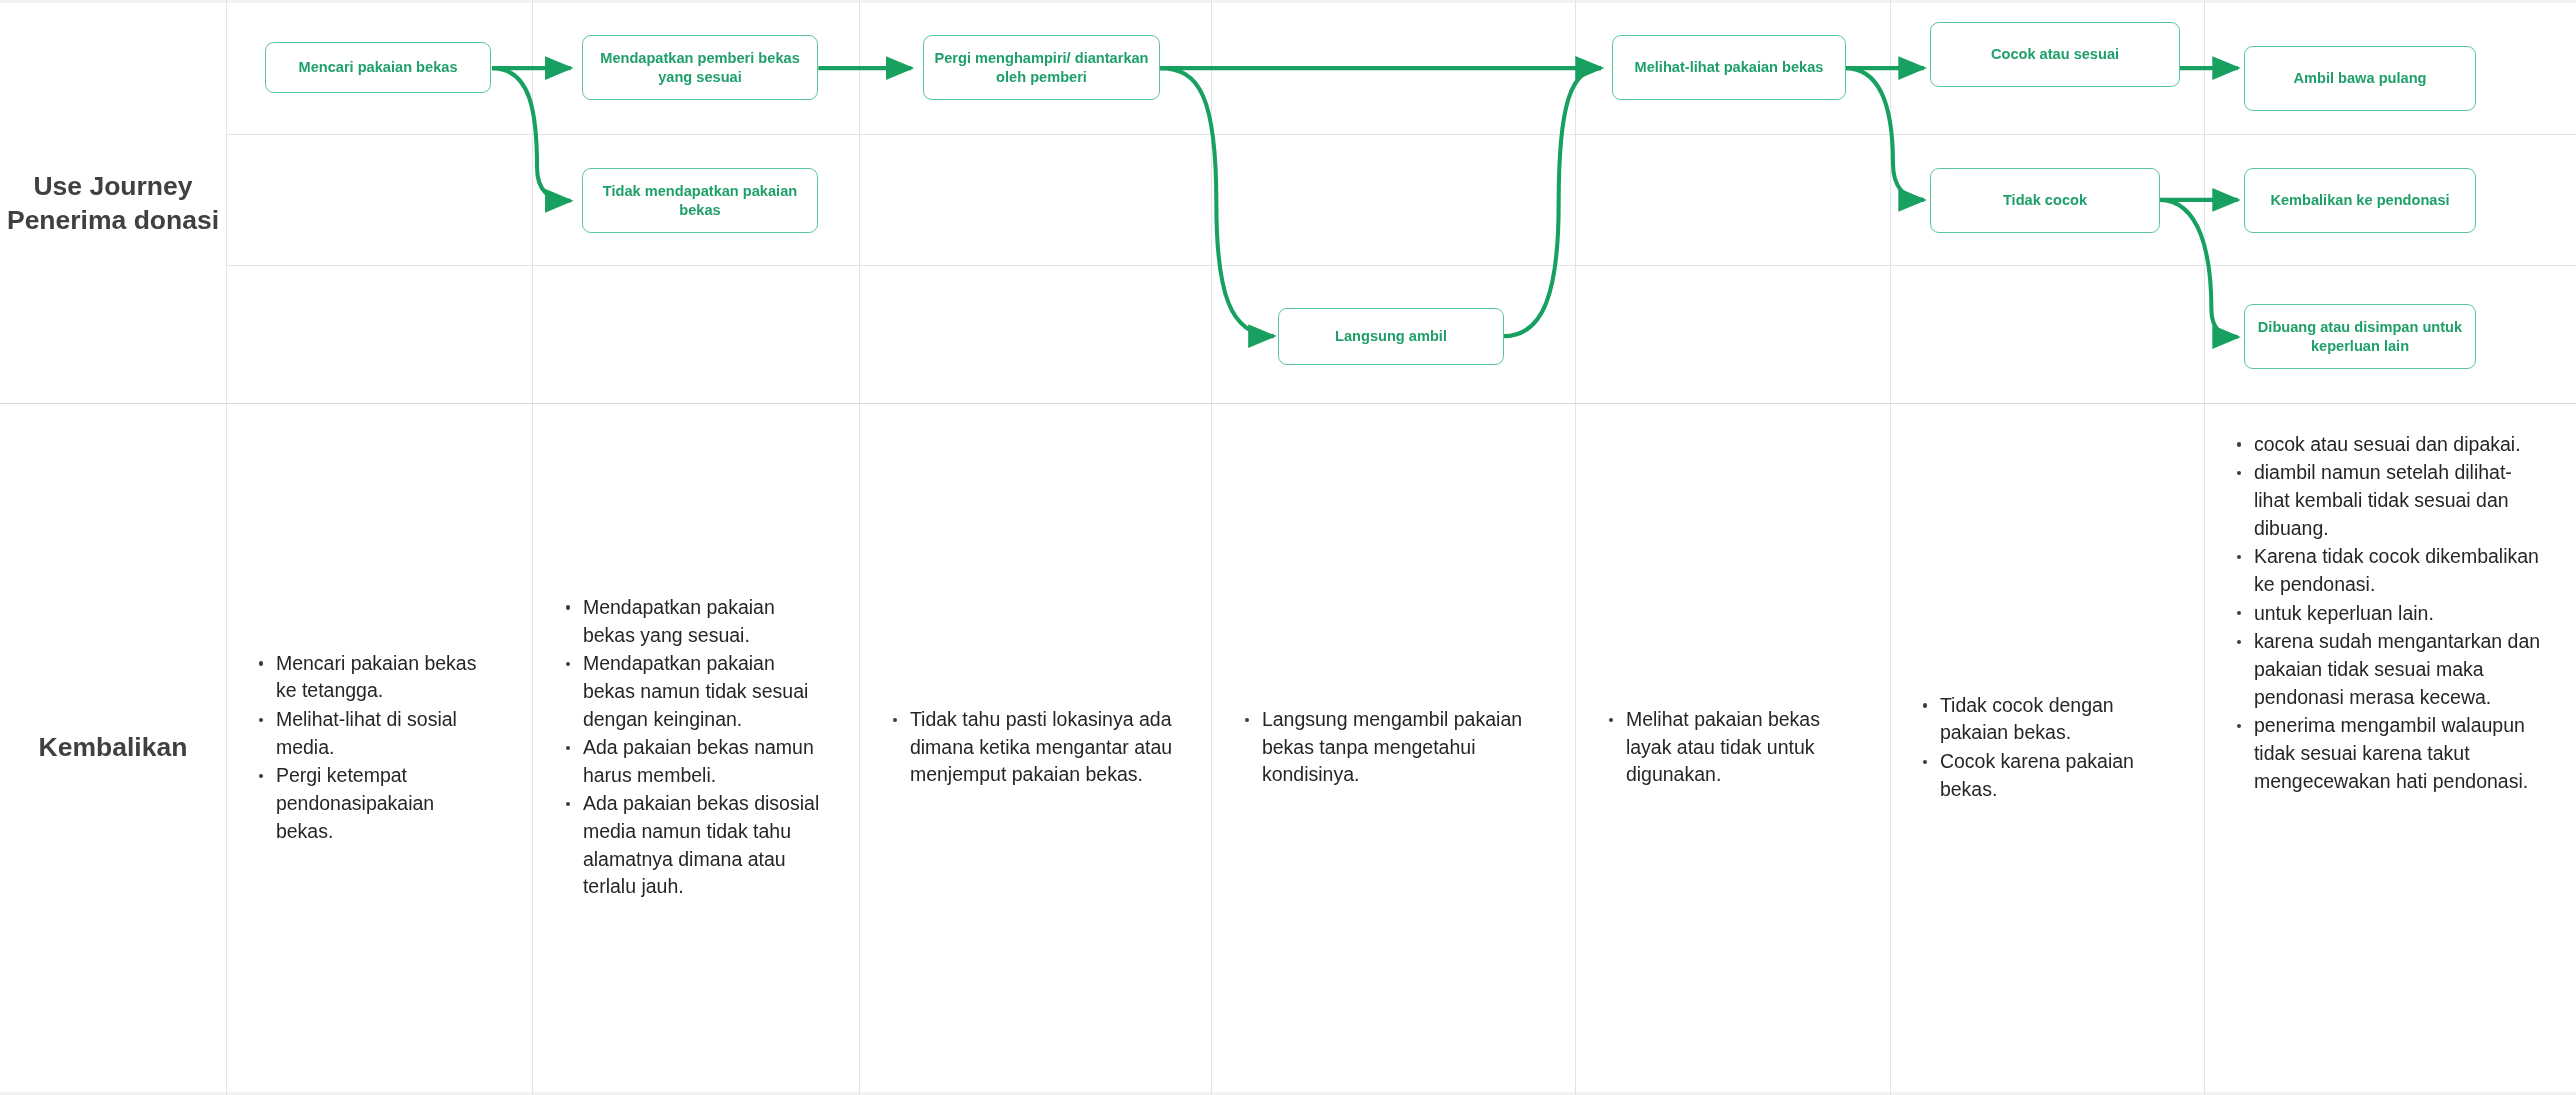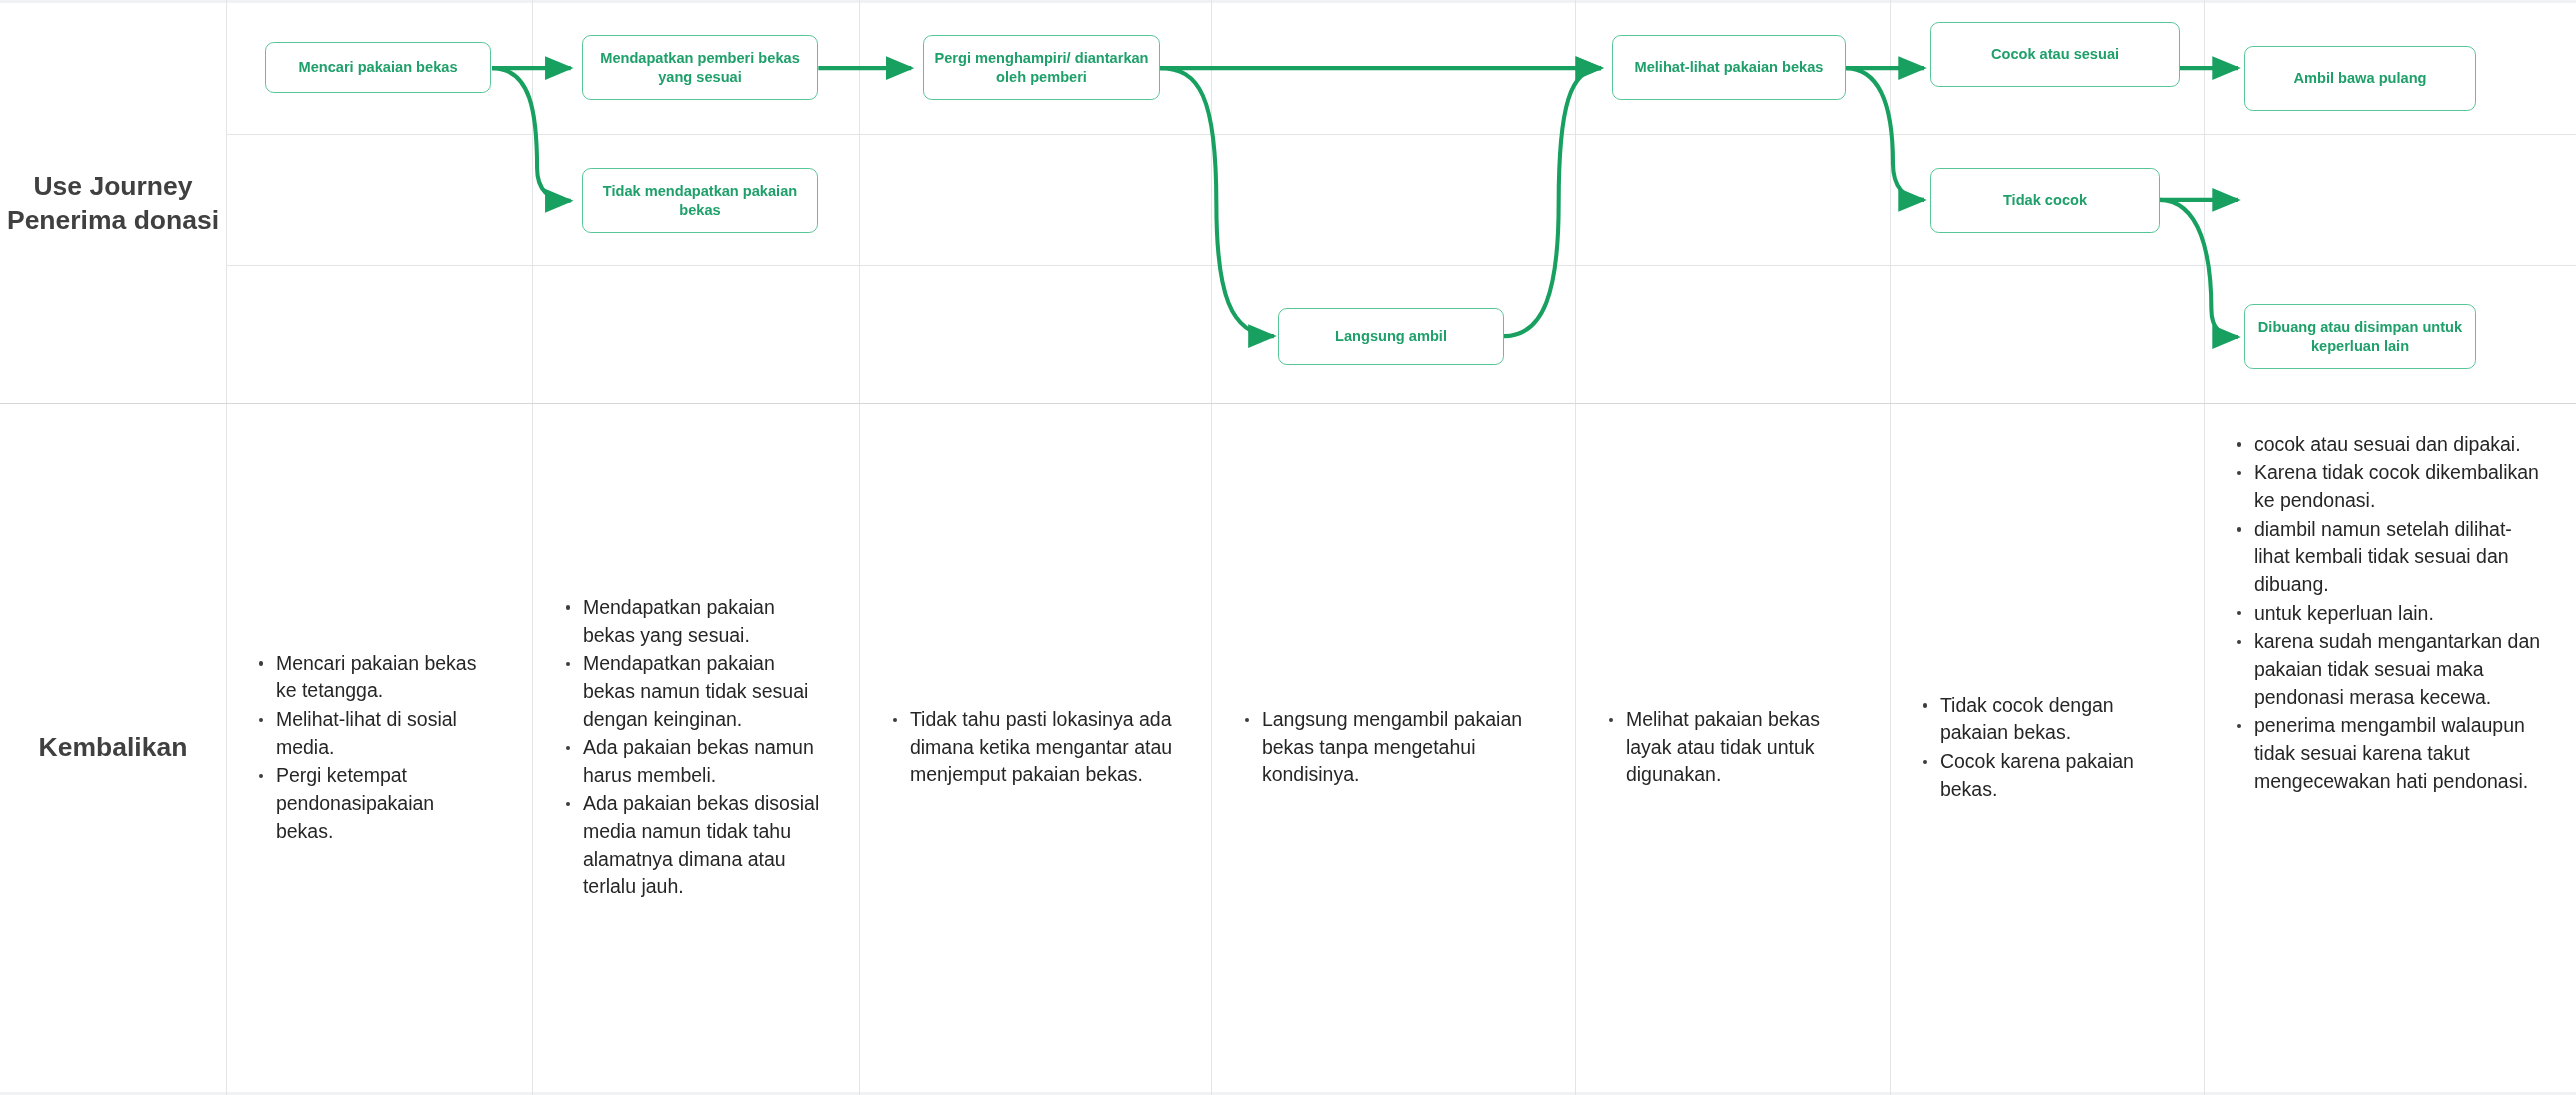--- a/index.html
+++ b/index.html
@@ -121,20 +121,21 @@
   <div class="node" style="left:1278px;top:308px;width:226px;height:57px">Langsung ambil</div>
 
   <div class="node" style="left:1612px;top:35px;width:234px;height:65px">Melihat-lihat pakaian bekas</div>
 
   <div class="node" style="left:1930px;top:22px;width:250px;height:65px">Cocok atau sesuai</div>
 
   <div class="node" style="left:1930px;top:168px;width:230px;height:65px">Tidak cocok</div>
 
   <div class="node" style="left:2244px;top:46px;width:232px;height:65px">Ambil bawa pulang</div>
 
+  <div class="node" style="left:2244px;top:168px;width:232px;height:65px">Kembalikan ke pendonasi</div>
 
   <div class="node" style="left:2244px;top:304px;width:232px;height:65px">Dibuang atau disimpan untuk keperluan lain</div>
 
   <div class="hcell" style="left:226px;top:404px;width:305px;height:688px">
     <ul>
       <li>Mencari pakaian bekas ke tetangga.</li>
       <li>Melihat-lihat di sosial media.</li>
       <li>Pergi ketempat pendonasipakaian bekas.</li>
     </ul>
   </div>
@@ -169,22 +170,22 @@
   <div class="hcell" style="left:1890px;top:404px;width:313px;height:688px">
     <ul>
       <li>Tidak cocok dengan pakaian bekas.</li>
       <li>Cocok karena pakaian bekas.</li>
     </ul>
   </div>
 
   <div class="hcell top" style="left:2204px;top:404px;width:372px;height:688px;padding-top:8.8px">
     <ul>
       <li>cocok atau sesuai dan dipakai.</li>
+      <li>diambil namun setelah dilihat-lihat kembali tidak sesuai dan dibuang.</li>
       <li>Karena tidak cocok dikembalikan ke pendonasi.</li>
-      <li>diambil namun setelah dilihat-lihat kembali tidak sesuai dan dibuang.</li>
       <li>untuk keperluan lain.</li>
       <li>karena sudah mengantarkan dan pakaian tidak sesuai maka pendonasi merasa kecewa.</li>
       <li>penerima mengambil walaupun tidak sesuai karena takut mengecewakan hati pendonasi.</li>
     </ul>
   </div>
 
 </div>
 
 
 </body></html>

